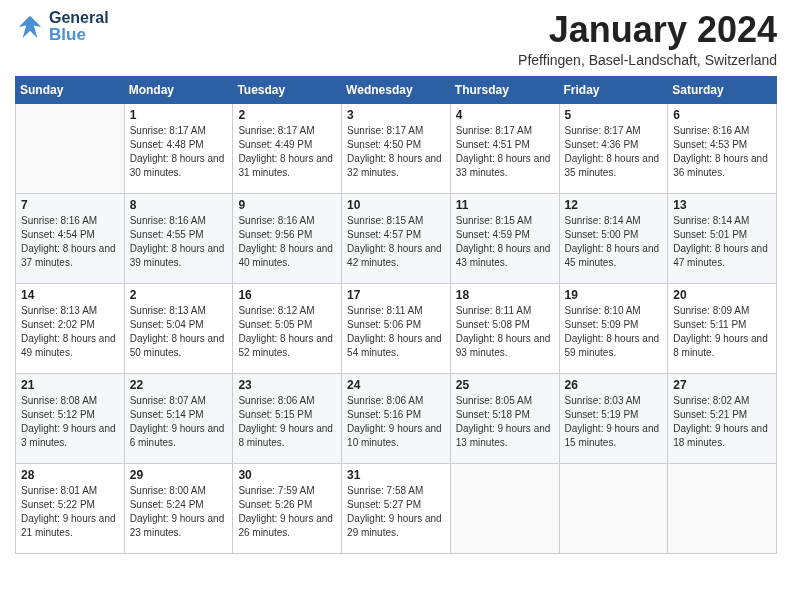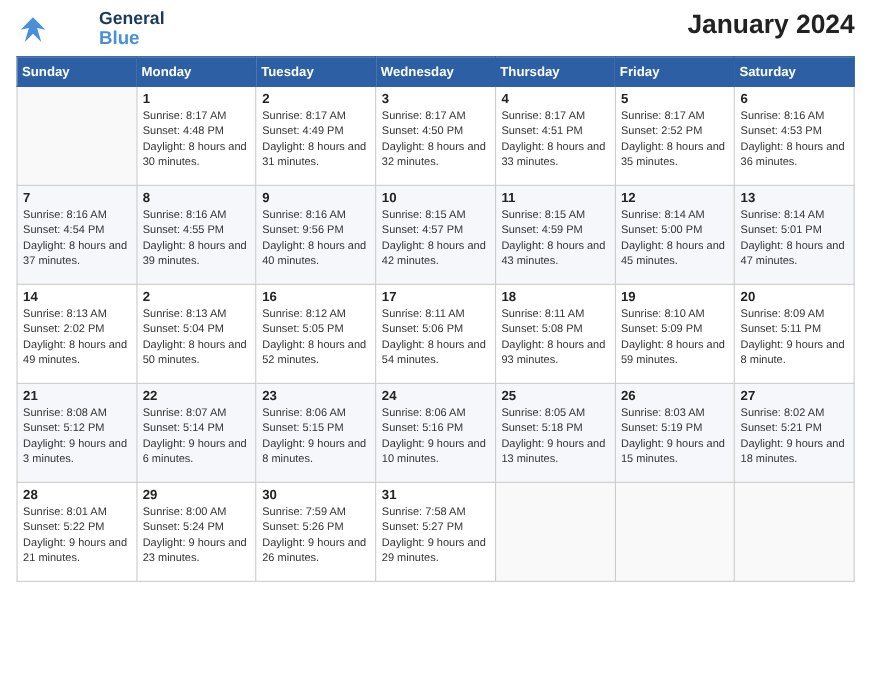--- a/index.html
+++ b/index.html
@@ -13,21 +13,21 @@
     .header-section {
       display: flex;
       align-items: flex-start;
       justify-content: space-between;
       margin-bottom: 8px;
     }
     .title-block {
       text-align: right;
     }
     .month-title {
-      font-size: 24px;
+      font-size: 36px;
       font-weight: bold;
       color: #222;
       line-height: 1.1;
     }
     .subtitle {
       font-size: 14px;
       color: #333;
       margin-top: 2px;
     }
     table {
@@ -67,21 +67,20 @@
       font-size: 10px;
       line-height: 1.4;
       color: #333;
     }
     .empty-cell {
       background: #f9f9f9 !important;
     }
     .logo-wrapper {
       display: flex;
       align-items: center;
-      gap: 41px;
     }
     .logo-bird {
       width: 30px;
       height: 30px;
       margin-right: 4px;
     }
     .logo-name {
       display: flex;
       flex-direction: column;
       line-height: 1;
@@ -105,20 +104,21 @@
     <svg class="logo-bird" viewBox="0 0 40 40" xmlns="http://www.w3.org/2000/svg">
       <polygon points="20,5 35,20 25,18 30,35 20,25 10,35 15,18 5,20" fill="#4a90d9"></polygon>
     </svg>
     <div class="logo-name">
       <span class="logo-general">General</span>
       <span class="logo-blue-text">Blue</span>
     </div>
   </div>
   <div class="title-block">
     <div class="month-title">January 2024</div>
+    <div class="subtitle">Pfeffingen, Basel-Landschaft, Switzerland</div>
   </div>
 </div>
 
 <table>
   <thead>
     <tr>
     <th>Sunday</th>
         <th>Monday</th>
         <th>Tuesday</th>
         <th>Wednesday</th>
@@ -159,21 +159,21 @@
           <div class="cell-text">
             <span>Sunrise: 8:17 AM</span><br>
             <span>Sunset: 4:51 PM</span><br>
             <span>Daylight: 8 hours and 33 minutes.</span>
           </div>
         </td>
         <td>
           <span class="day-number">5</span>
           <div class="cell-text">
             <span>Sunrise: 8:17 AM</span><br>
-            <span>Sunset: 2:52 PM</span><br>
+            <span>Sunset: 4:36 PM</span><br>
             <span>Daylight: 8 hours and 35 minutes.</span>
           </div>
         </td>
         <td>
           <span class="day-number">6</span>
           <div class="cell-text">
             <span>Sunrise: 8:16 AM</span><br>
             <span>Sunset: 4:53 PM</span><br>
             <span>Daylight: 8 hours and 36 minutes.</span>
           </div>

